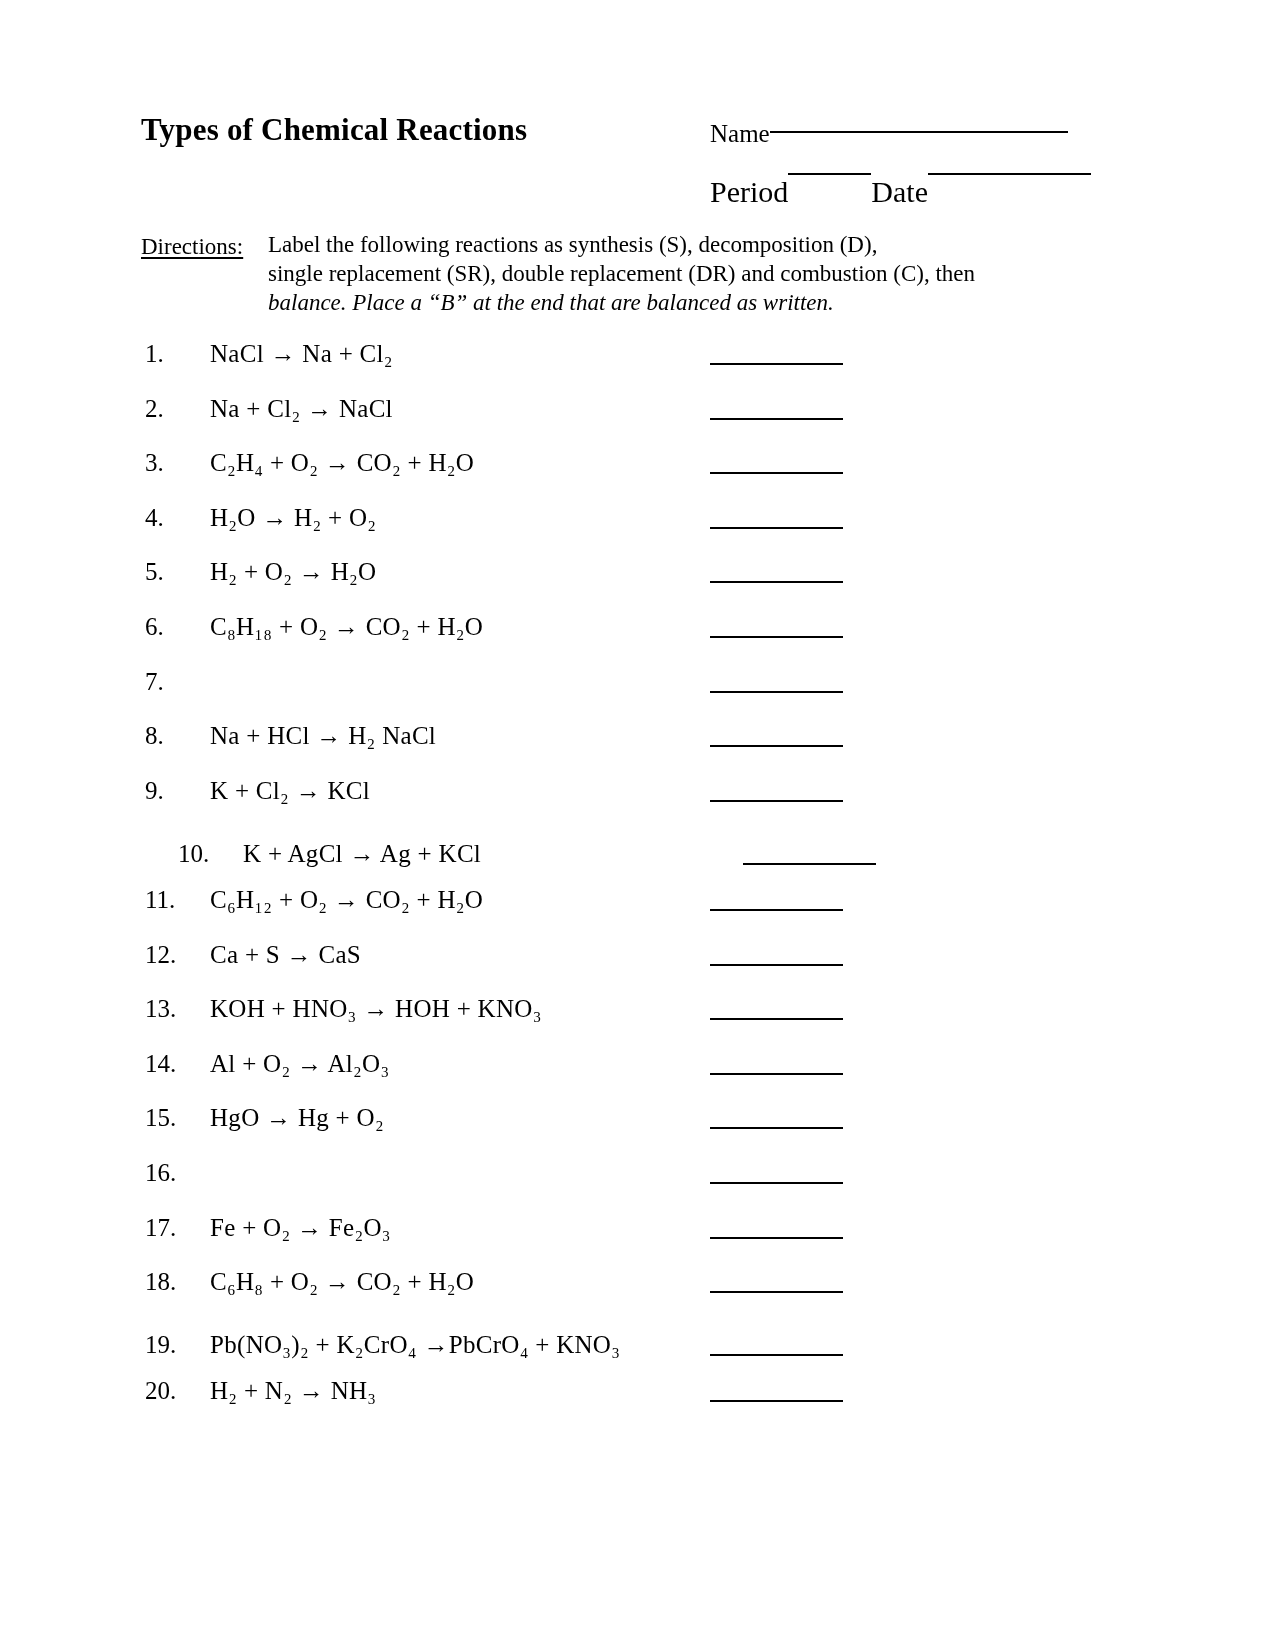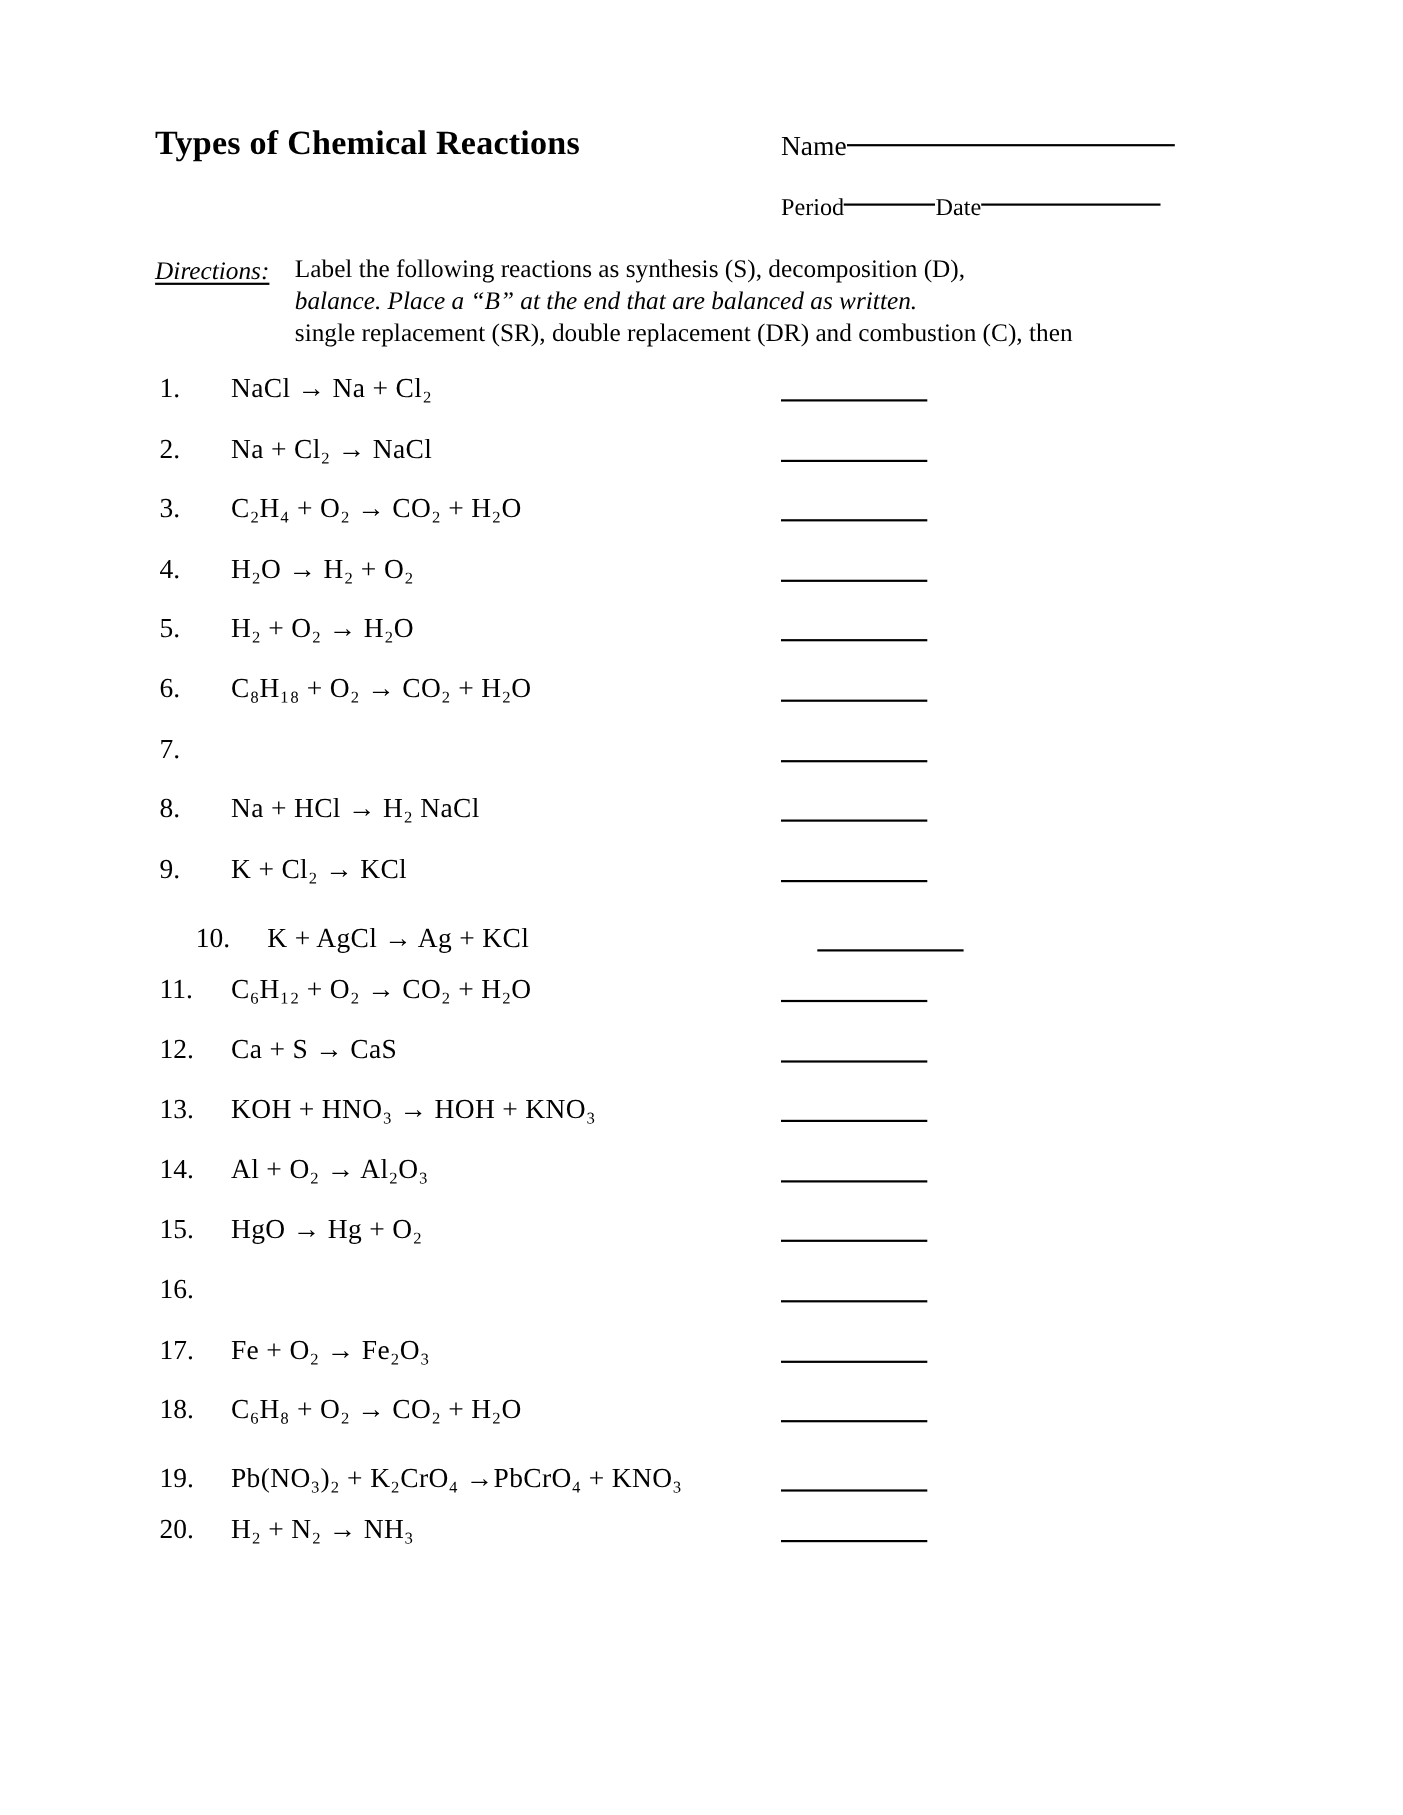--- a/index.html
+++ b/index.html
@@ -41,24 +41,24 @@
     top: 120px;
     font-size: 25px;
     white-space: nowrap;
     display: flex;
     align-items: center;
   }
   .period-row {
     position: absolute;
     left: 710px;
     top: 175px;
-    font-size: 22px;
+    font-size: 30px;
     white-space: nowrap;
     display: flex;
-    align-items: center;
+    align-items: flex-start;
   }
   .fill-line {
     display: inline-block;
     border-bottom: 2px solid #000;
     height: 1px;
     position: relative;
     top: -3px;
   }
   .fill-name { width: 298px; }
   .fill-period { width: 83px; }
@@ -72,21 +72,20 @@
     font-size: 23px;
     line-height: 29px;
     white-space: nowrap;
   }
   .dir-label {
     position: absolute;
     left: 0px;
     top: 2px;
     text-decoration: underline;
     text-underline-offset: 3px;
-    font-style: italic;
   }
   .dir-body {
     margin-left: 127px;
   }
   .dir-line3 {
     font-style: italic;
   }
 
   
   .eq-list {
@@ -139,22 +138,22 @@
   <div class="period-row">
     <span>Period</span>
       <span class="fill-line fill-period"></span>
       <span>Date</span>
       <span class="fill-line fill-date"></span>
   </div>
 
   <div class="directions">
     <span class="dir-label">Directions:</span>
     <div class="dir-body">Label the following reactions as synthesis (S), decomposition (D),</div>
+    <div class="dir-body">single replacement (SR), double replacement (DR) and combustion (C), then</div>
     <div class="dir-body dir-line3">balance.  Place a “B” at the end that are balanced as written.</div>
-    <div class="dir-body">single replacement (SR), double replacement (DR) and combustion (C), then</div>
   </div>
 
   <div class="eq-list" id="eq-list">
       <div class="eq-row" style="top: 340px;">
         <span class="eq-num">1.</span>
         <span class="eq-body">NaCl  →  Na  +  Cl₂</span>
         <span class="eq-blank"></span>
       </div>
       <div class="eq-row" style="top: 394.6px;">
         <span class="eq-num">2.</span>

